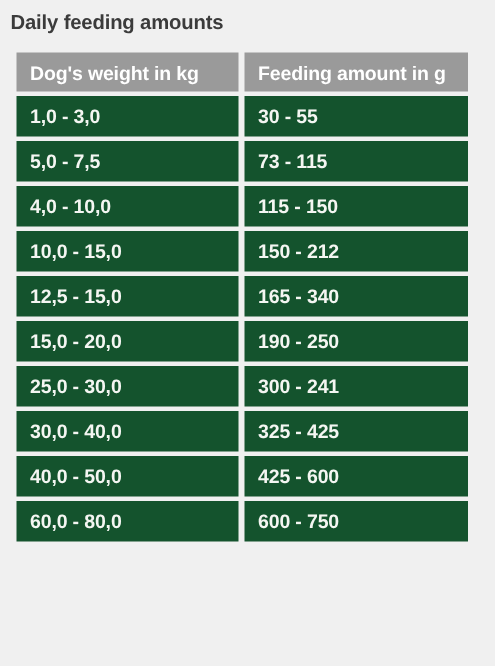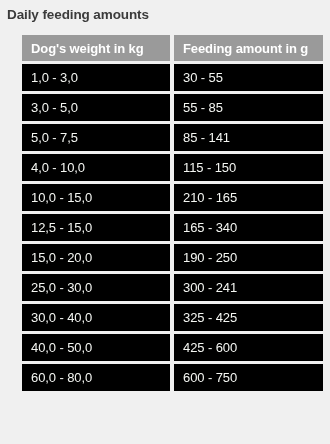--- a/index.html
+++ b/index.html
@@ -24,21 +24,21 @@
     margin: 0;
     padding: 6px 0 0 7px;
     font-size: 13.5px;
     font-weight: bold;
     color: #3b3b3b;
     letter-spacing: -0.1px;
     line-height: 18px;
   }
   .feeding-table {
     position: absolute;
-    left: 18px;
+    left: 7px;
     top: 32px;
     width: 301px;
     border-collapse: separate;
     border-spacing: 4px 3px;
     margin: 0;
     table-layout: fixed;
   }
   .feeding-table th,
   .feeding-table td {
     padding: 0 0 0 9px;
@@ -51,23 +51,23 @@
     white-space: nowrap;
     overflow: hidden;
   }
   .feeding-table thead th {
     background: #9a9a9a;
     color: #ffffff;
     font-weight: bold;
     height: 26px;
   }
   .feeding-table tbody td {
-    background: #000000;
+    background: #14532d;
     color: #f4f6f2;
-    font-weight: normal;
+    font-weight: bold;
   }
   .col-weight { width: 148px; }
   .col-amount { width: 149px; }
 </style>
 </head>
 <body>
 
 <div class="page">
 
   <h1 class="page-title">Daily feeding amounts</h1>
@@ -82,34 +82,30 @@
         <th>Dog's weight in kg</th>
         <th>Feeding amount in g</th>
       </tr>
     </thead>
     <tbody id="table-body">
         <tr>
           <td>1,0 - 3,0</td>
           <td>30 - 55</td>
         </tr>
         <tr>
-          <td>3,0 - 5,0</td>
-          <td>55 - 85</td>
-        </tr>
-        <tr>
           <td>5,0 - 7,5</td>
-          <td>85 - 141</td>
+          <td>73 - 115</td>
         </tr>
         <tr>
           <td>4,0 - 10,0</td>
           <td>115 - 150</td>
         </tr>
         <tr>
           <td>10,0 - 15,0</td>
-          <td>210 - 165</td>
+          <td>150 - 212</td>
         </tr>
         <tr>
           <td>12,5 - 15,0</td>
           <td>165 - 340</td>
         </tr>
         <tr>
           <td>15,0 - 20,0</td>
           <td>190 - 250</td>
         </tr>
         <tr>

